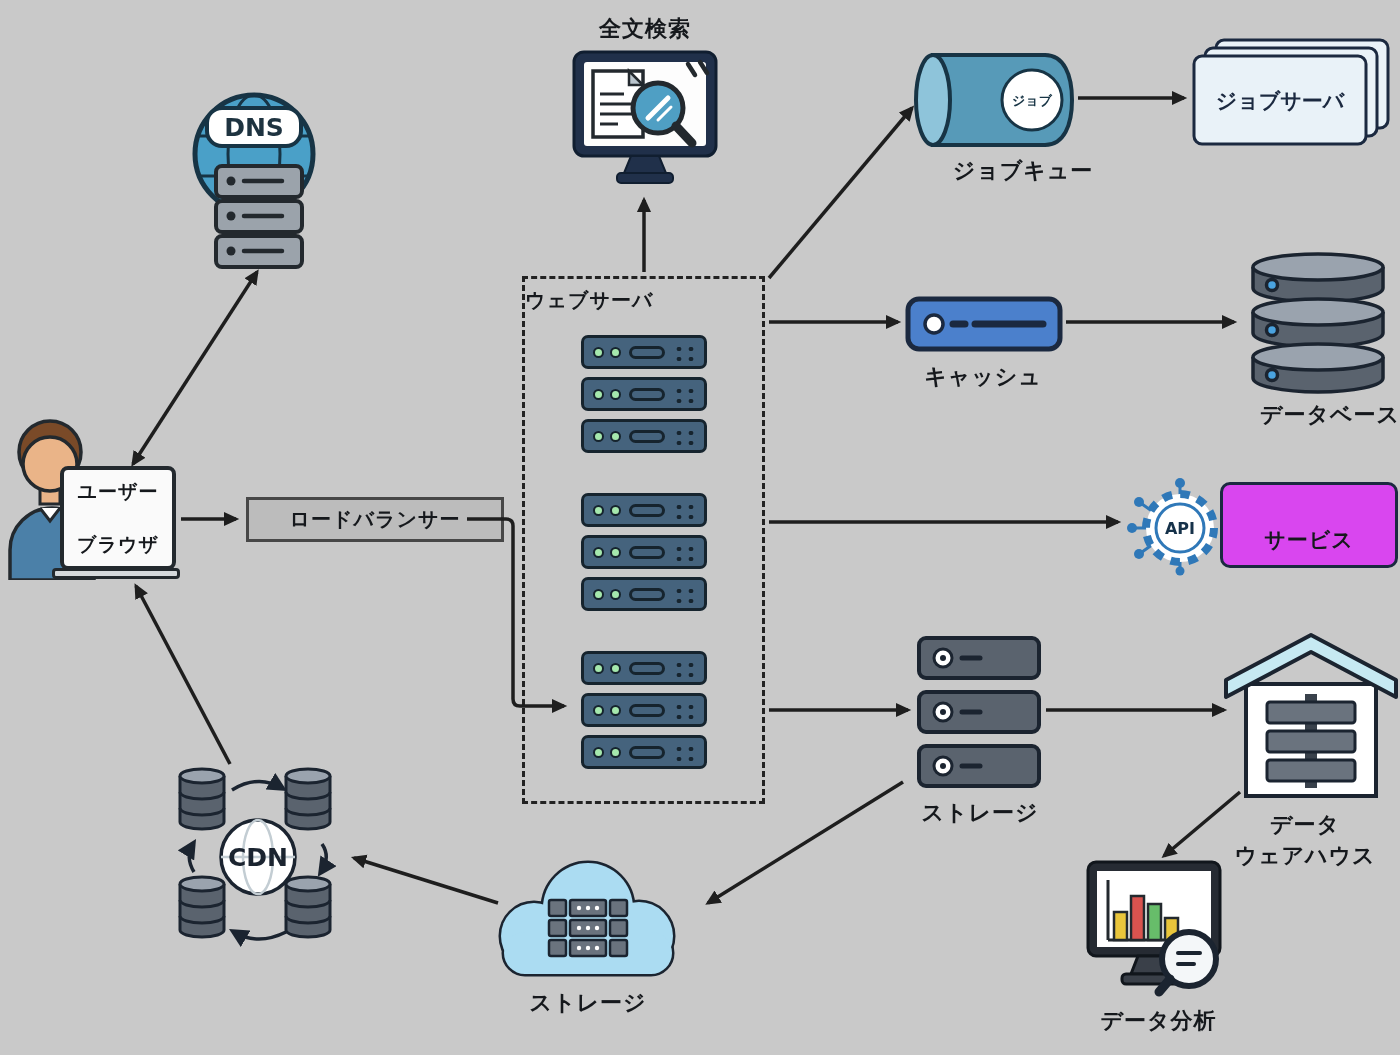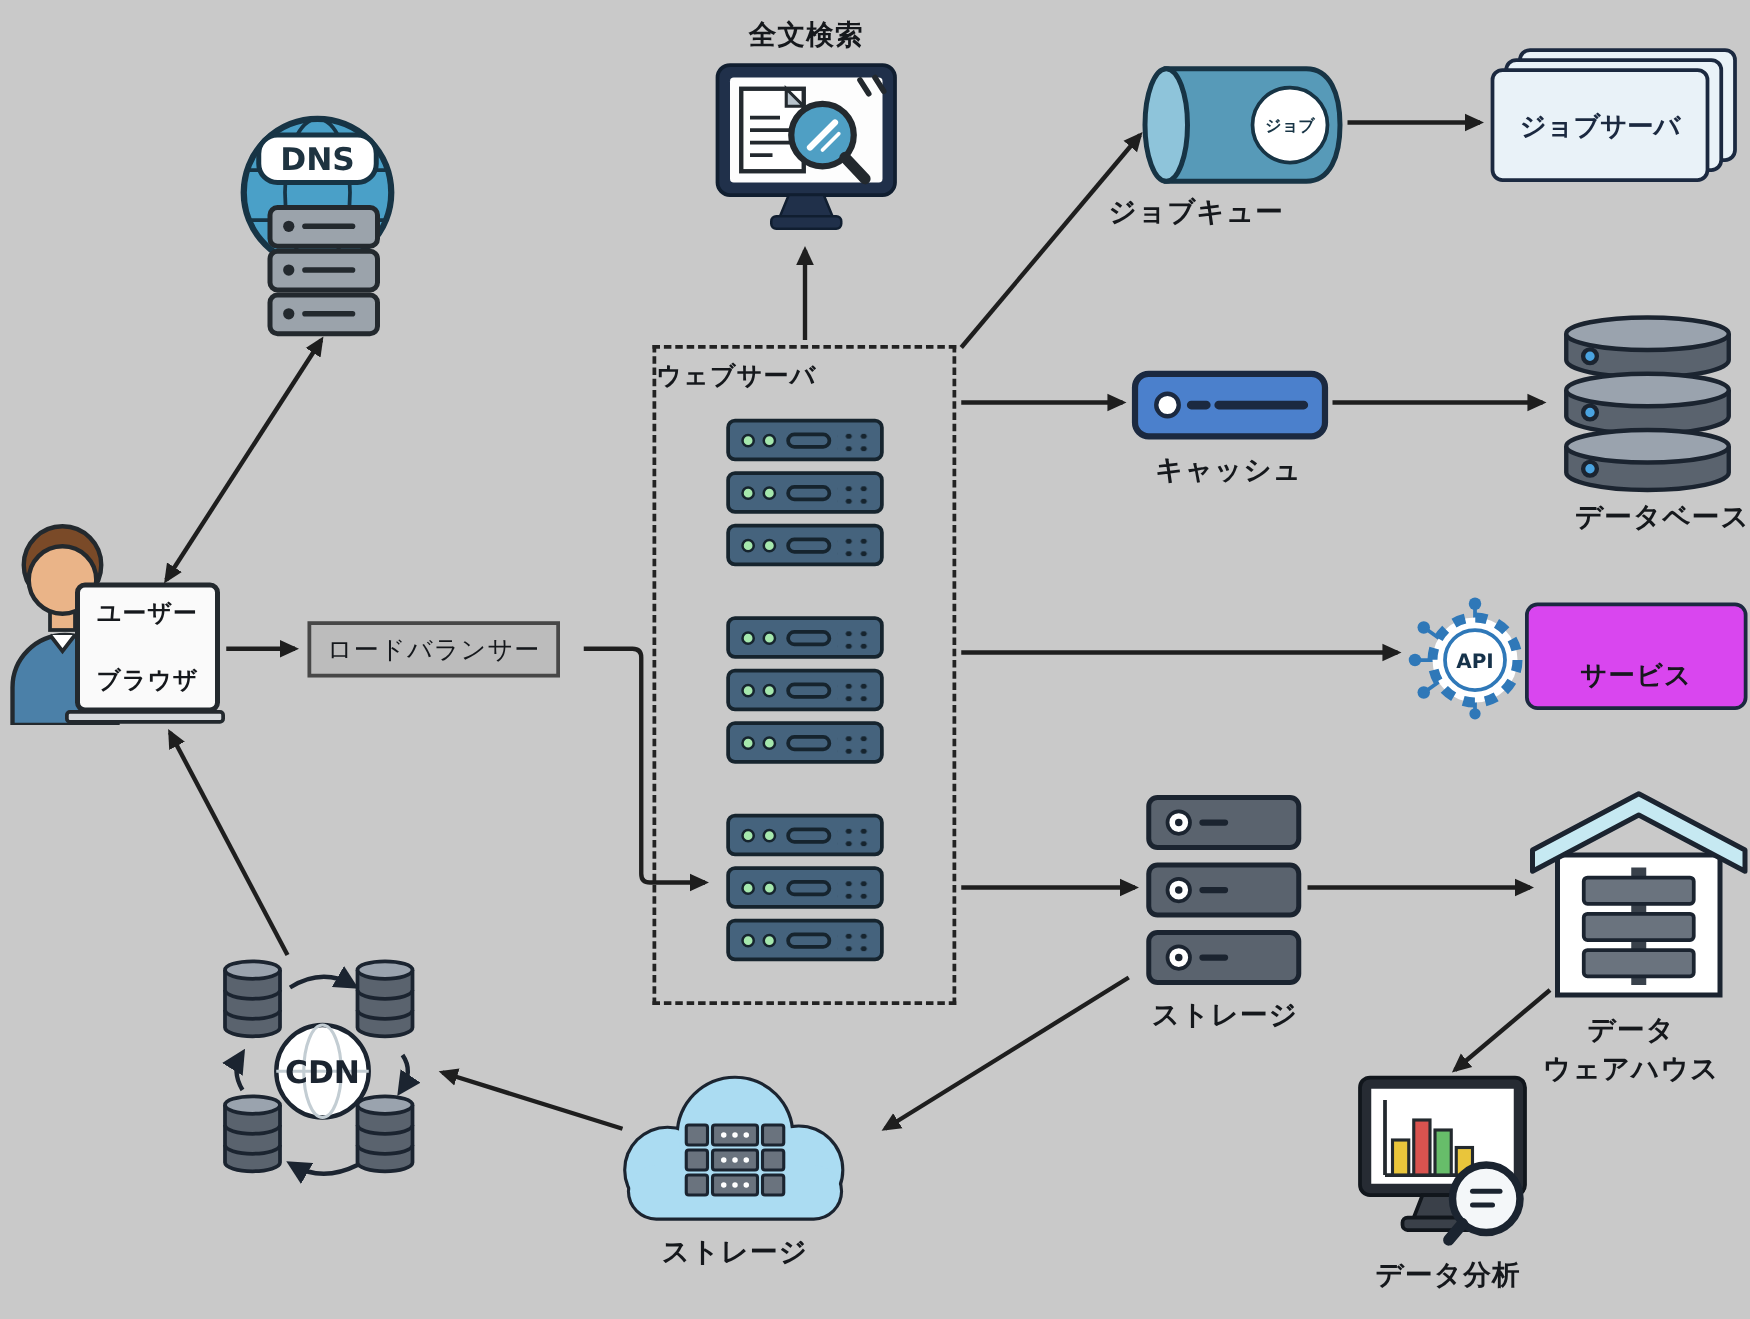--- a/index.html
+++ b/index.html
@@ -28,23 +28,23 @@
   }
   .led { width:11px; height:11px; border-radius:50%; background:#a5e8ad; border:2px solid #16242e; flex:none; margin-right:6px; }
   .slot { width:36px; height:13px; border:3px solid #16242e; border-radius:7px; flex:none; margin-left:2px; }
   .dots {
     width:25px; height:21px; flex:none; margin-left:auto;
     background-image:radial-gradient(#16242e 2.2px, transparent 2.7px);
     background-size:12px 10px; background-position:3px 2px;
   }
 
   .lb-box {
-    position:absolute; left:246px; top:497px; width:202px; height:45px;
+    position:absolute; left:246px; top:497px; width:258px; height:45px;
     background:#bcbcbc; border:3px solid #474747; display:flex; align-items:center; justify-content:center;
-    font-weight:normal; font-size:20px; color:#15181c; letter-spacing:1px; z-index:2;
+    font-weight:bold; font-size:20px; color:#15181c; letter-spacing:1px; z-index:2;
   }
   .svc-box {
     position:absolute; left:1220px; top:482px; width:178px; height:86px;
     background:#d946ef; border:3px solid #1b2940; border-radius:10px;
     display:flex; align-items:flex-end; justify-content:center; padding-bottom:11px;
     font-weight:bold; font-size:21px; color:#15181c; letter-spacing:1px; z-index:2;
   }
   .laptop {
     position:absolute; left:58px; top:64px; width:116px; height:104px;
     background:#fafafa; border:4px solid #23292e; border-radius:8px;
@@ -102,21 +102,21 @@
 </div>
 
 <div class="node" style="left:905px; top:50px; z-index:2;">
   <svg width="180" height="100" viewBox="0 0 180 100">
     <path d="M28,5 H140 C159,5 167,25 167,50 C167,75 159,95 140,95 H28 Z" fill="#579ab8" stroke="#173445" stroke-width="4"></path>
     <ellipse cx="28" cy="50" rx="17" ry="45" fill="#8ec4da" stroke="#173445" stroke-width="4"></ellipse>
     <circle cx="127" cy="50" r="30" fill="#ffffff" stroke="#173445" stroke-width="3"></circle>
     <text x="127" y="55" text-anchor="middle" font-size="13" font-weight="bold" fill="#173445">ジョブ</text>
   </svg>
 </div>
-<div class="lbl" style="left:842px; top:156px; width:230px;">
+<div class="lbl" style="left:908px; top:156px; width:230px;">
   <span>ジョブキュー</span>
 </div>
 
 <div class="node" style="left:1192px; top:38px; z-index:2;">
   <svg width="200" height="115" viewBox="0 0 200 115">
     <g fill="#e9f2f8" stroke="#1b2940" stroke-width="3">
       <rect x="24" y="2" width="172" height="88" rx="8"></rect>
       <rect x="13" y="10" width="172" height="88" rx="8"></rect>
       <rect x="2" y="18" width="172" height="88" rx="8"></rect>
     </g>

